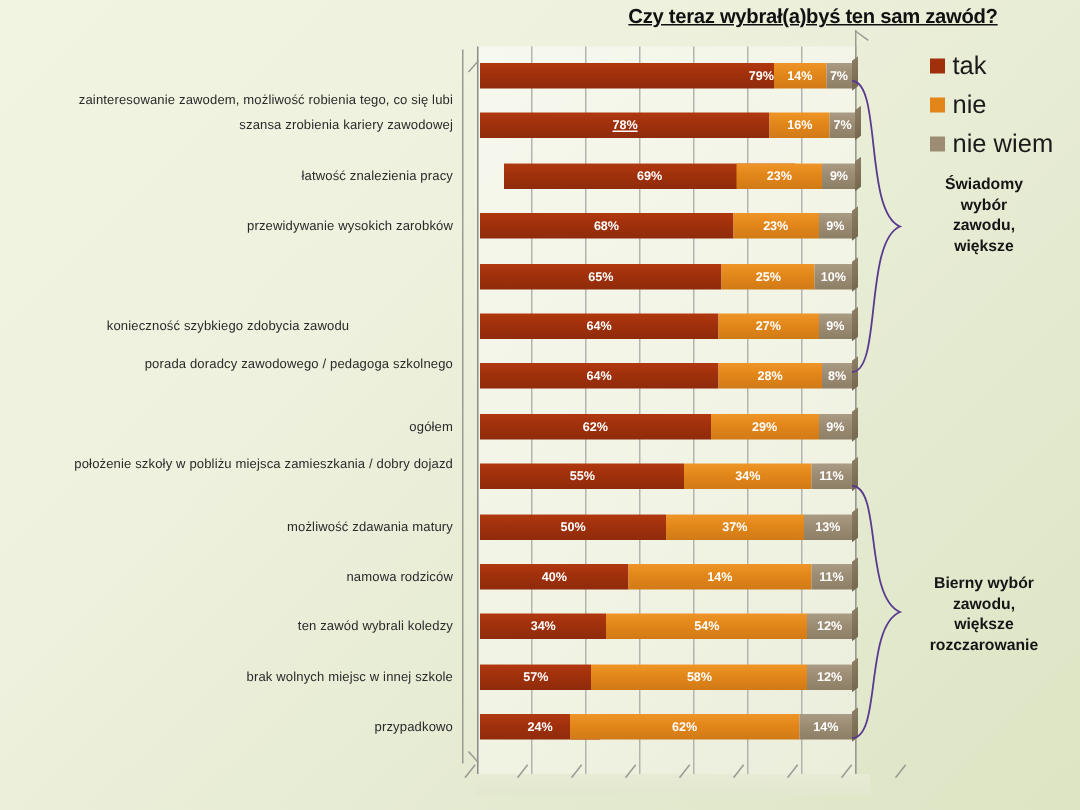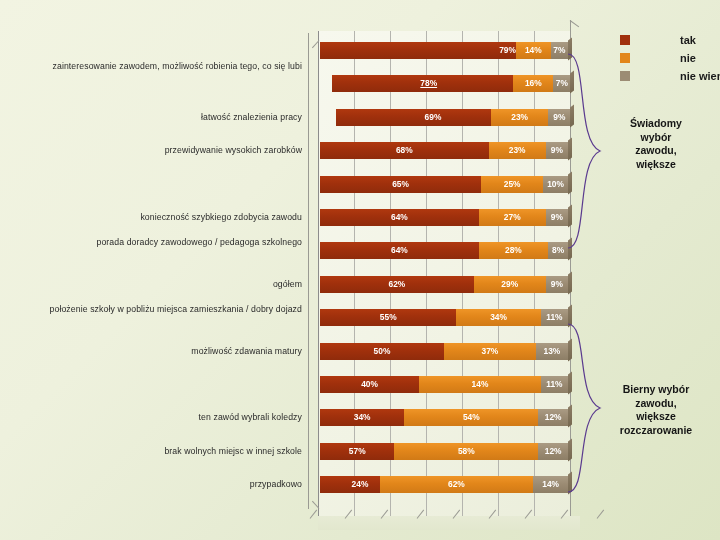--- a/index.html
+++ b/index.html
@@ -189,45 +189,45 @@
     align-items: center;
     margin-bottom: 6px;
   }
   .legend-swatch {
     width: 10px;
     height: 10px;
     margin-right: 5px;
     flex: 0 0 auto;
   }
   .legend-text {
-    font-size: 11px;
-    font-weight: bold;
+    font-size: 17px;
+    font-weight: normal;
     color: #1a1a1a;
     white-space: nowrap;
-    margin-left: 45px;
   }
 
   
   .annot {
     position: absolute;
     text-align: center;
     font-size: 10.5px;
     font-weight: bold;
     color: #151515;
     line-height: 13.5px;
   }
   #annot-1 { left: 596px; top: 117px; width: 120px; }
   #annot-2 { left: 596px; top: 383px; width: 120px; }
   .brace-svg { position: absolute; }
 </style>
 </head>
 <body>
 
 <div id="slide">
 
+  <div id="chart-title">Czy teraz wybrał(a)byś ten sam zawód?</div>
 
   <div id="plot-area">
     <div class="gridline" style="left:35px"></div>
     <div class="gridline" style="left:71px"></div>
     <div class="gridline" style="left:107px"></div>
     <div class="gridline" style="left:143px"></div>
     <div class="gridline" style="left:179px"></div>
     <div class="gridline" style="left:215px"></div>
     <div class="gridline" style="left:251px"></div>
   </div>
@@ -245,40 +245,42 @@
     <div class="floor-tick" style="left:99px;  top:2px"></div>
     <div class="floor-tick" style="left:135px; top:2px"></div>
     <div class="floor-tick" style="left:171px; top:2px"></div>
     <div class="floor-tick" style="left:207px; top:2px"></div>
     <div class="floor-tick" style="left:243px; top:2px"></div>
     <div class="floor-tick" style="left:279px; top:2px"></div>
   </div>
 
   <div id="cat-labels">
       <div class="cat-label" style="top: 6px; margin-top: 24px;">zainteresowanie zawodem, możliwość robienia tego, co się lubi</div>
+      <div class="cat-label" style="top: 47.4px;">szansa zrobienia kariery zawodowej</div>
       <div class="cat-label" style="top: 80.8px;">łatwość znalezienia pracy</div>
       <div class="cat-label" style="top: 114.2px;">przewidywanie wysokich zarobków</div>
-      <div class="cat-label" style="top: 181px;">konieczność szybkiego zdobycia zawodu</div>
+      <div class="cat-label" style="top: 181px; text-align: center;">konieczność szybkiego zdobycia zawodu</div>
       <div class="cat-label" style="top: 206.4px;">porada doradcy zawodowego / pedagoga szkolnego</div>
       <div class="cat-label" style="top: 247.8px;">ogółem</div>
       <div class="cat-label" style="top: 273.2px;">położenie szkoły w pobliżu miejsca zamieszkania / dobry dojazd</div>
       <div class="cat-label" style="top: 314.6px;">możliwość zdawania matury</div>
+      <div class="cat-label" style="top: 348px;">namowa rodziców</div>
       <div class="cat-label" style="top: 381.4px;">ten zawód wybrali koledzy</div>
       <div class="cat-label" style="top: 414.8px;">brak wolnych miejsc w innej szkole</div>
       <div class="cat-label" style="top: 448.2px;">przypadkowo</div>
     </div>
   <div id="bars-layer">
       <div class="bar-row" style="top: 42px; left: 320px;">
         <div class="seg tak" style="left: 0px; width: 195.92px; text-align: right;">79%</div>
         <div class="seg nie" style="left: 195.92px; width: 34.72px;">14%</div>
         <div class="seg niewiem" style="left: 230.64px; width: 17.36px;">7%</div>
         <div class="cap niewiem" style="left: 248px;"></div>
       </div>
       <div class="bar-row" style="top: 75.4px; left: 320px;">
-        <div class="seg tak" style="left: 12px; width: 193.44px; text-decoration: underline;">78%</div>
+        <div class="seg tak" style="left: 0px; width: 193.44px; text-decoration: underline;">78%</div>
         <div class="seg nie" style="left: 193.44px; width: 39.68px;">16%</div>
         <div class="seg niewiem" style="left: 233.12px; width: 17.36px;">7%</div>
         <div class="cap niewiem" style="left: 250.48px;"></div>
       </div>
       <div class="bar-row" style="top: 108.8px; left: 320px;">
         <div class="seg tak" style="left: 16px; width: 194px;">69%</div>
         <div class="seg nie" style="left: 171.12px; width: 57.04px;">23%</div>
         <div class="seg niewiem" style="left: 228.16px; width: 22.32px;">9%</div>
         <div class="cap niewiem" style="left: 250.48px;"></div>
       </div>

